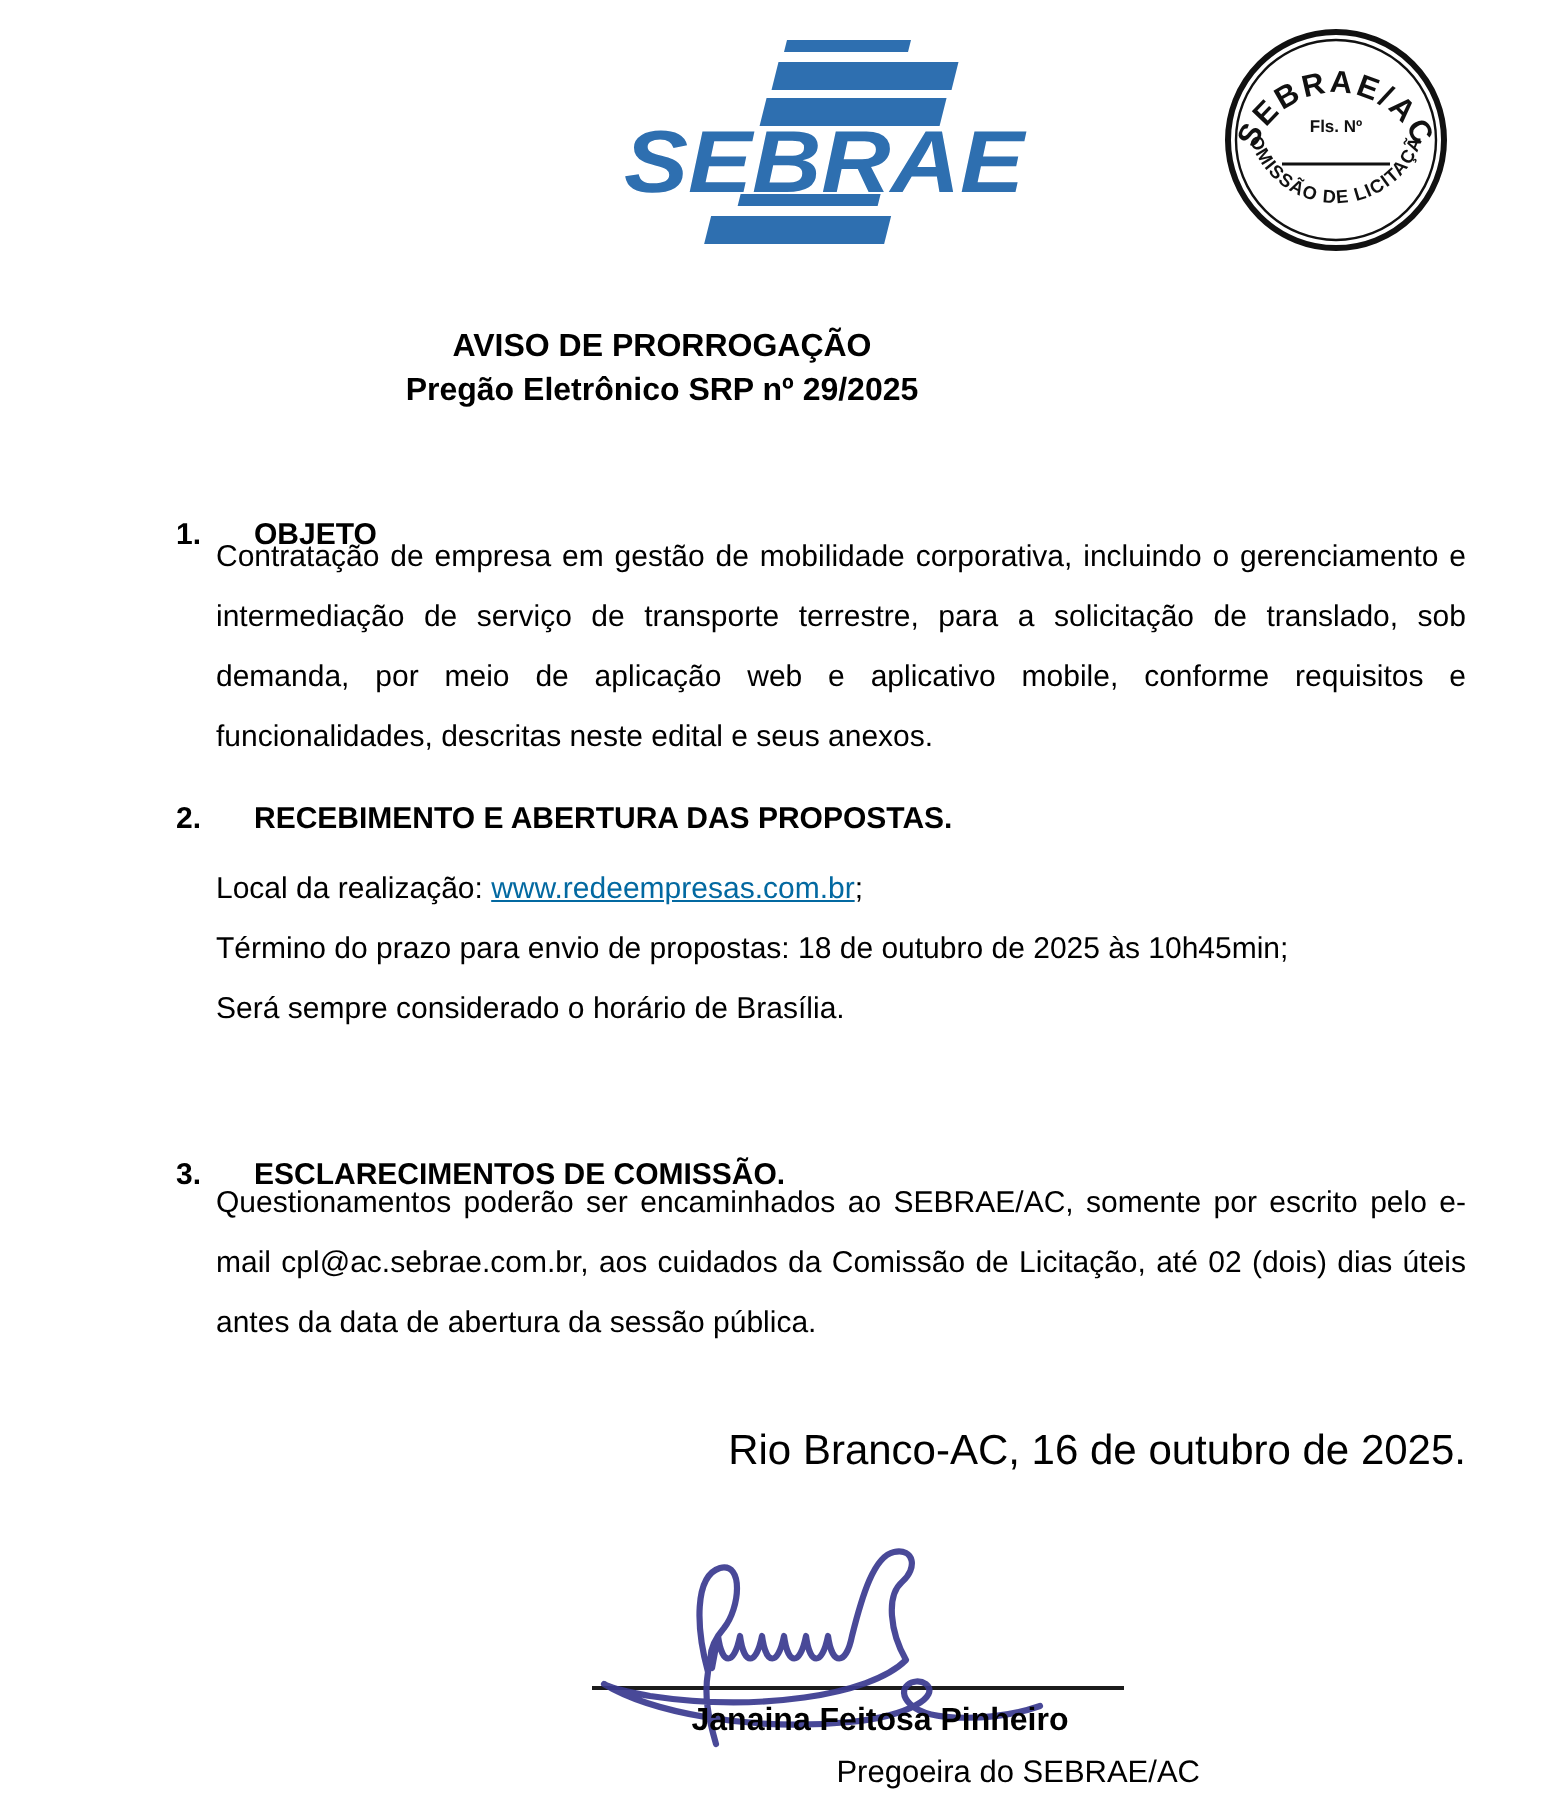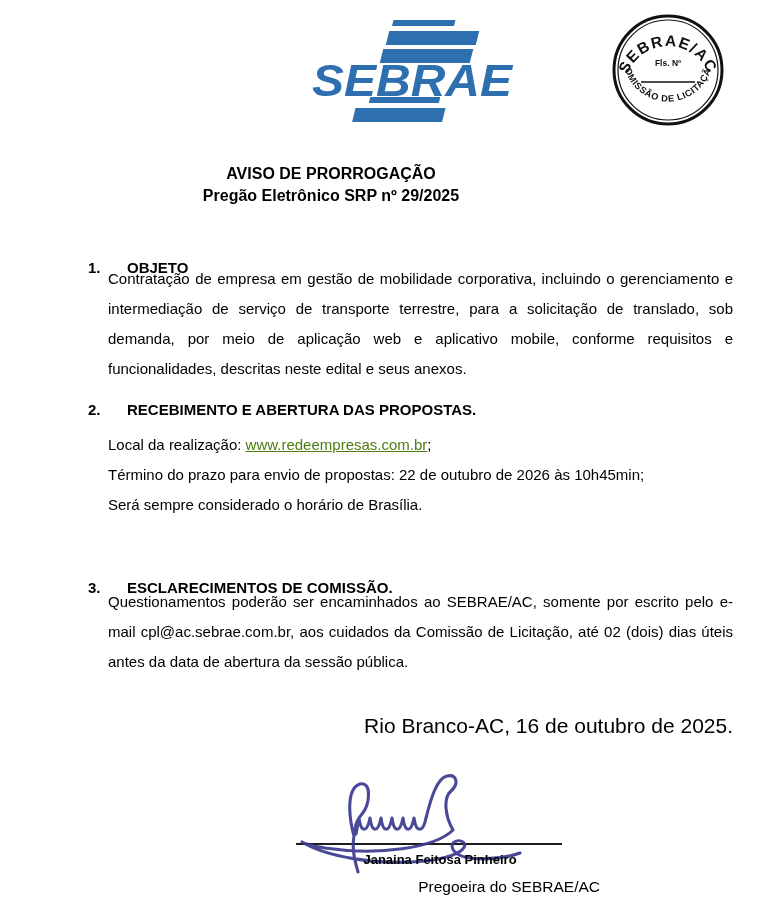--- a/index.html
+++ b/index.html
@@ -30,33 +30,33 @@
   .para{
     position:absolute;left:108px;width:625px;
     font-size:15px;line-height:30px;text-align:justify;
   }
   .para1{top:264px;}
   .para3{top:587px;}
 
   .list2{position:absolute;left:108px;top:430px;width:625px;font-size:15px;line-height:30px;}
   .list2 .line{white-space:nowrap;}
 
-  a.doc-link{color:#4d7c0f;text-decoration:underline;cursor:pointer;}
+  a.doc-link{color:#0369a1;text-decoration:underline;cursor:pointer;}
 
   .dateline{
     position:absolute;right:51px;top:714px;width:500px;
     text-align:right;font-size:21px;
   }
 
   
   .sig-line{position:absolute;left:296px;top:843px;width:266px;border-top:2px solid #1c1c1c;height:0;}
   .sig-ink{position:absolute;left:283px;top:768px;width:295px;height:110px;pointer-events:none;}
   .sig-name{
     position:absolute;left:280px;top:852px;width:320px;text-align:center;
-    font-weight:bold;font-size:13px;
+    font-weight:bold;font-size:16px;
   }
   .sig-role{
     position:absolute;left:280px;top:878px;width:320px;text-align:right;
     font-size:15.5px;
   }
 </style>
 </head>
 <body>
 
 <div class="page">
@@ -99,21 +99,21 @@
   </div>
   <div class="para para1">Contratação de empresa em gestão de mobilidade corporativa, incluindo o gerenciamento e intermediação de serviço de transporte terrestre, para a solicitação de translado, sob demanda, por meio de aplicação web e aplicativo mobile, conforme requisitos e funcionalidades, descritas neste edital e seus anexos.</div>
 
   <div class="sec-head sec2-head">
     <span class="num">2.</span><span>RECEBIMENTO E ABERTURA DAS PROPOSTAS.</span>
   </div>
   <div class="list2">
     <div class="line">
       <span>Local da realização: </span><a class="doc-link">www.redeempresas.com.br</a><span>;</span>
     </div>
-    <div class="line">Término do prazo para envio de propostas: 22 de outubro de 2026 às 10h45min;</div>
+    <div class="line">Término do prazo para envio de propostas: 18 de outubro de 2025 às 10h45min;</div>
     <div class="line">Será sempre considerado o horário de Brasília.</div>
   </div>
 
   <div class="sec-head sec3-head">
     <span class="num">3.</span><span>ESCLARECIMENTOS DE COMISSÃO.</span>
   </div>
   <div class="para para3">Questionamentos poderão ser encaminhados ao SEBRAE/AC, somente por escrito pelo e-mail cpl@ac.sebrae.com.br, aos cuidados da Comissão de Licitação, até 02 (dois) dias úteis antes da data de abertura da sessão pública.</div>
 
   <div class="dateline">Rio Branco-AC, 16 de outubro de 2025.</div>
 

